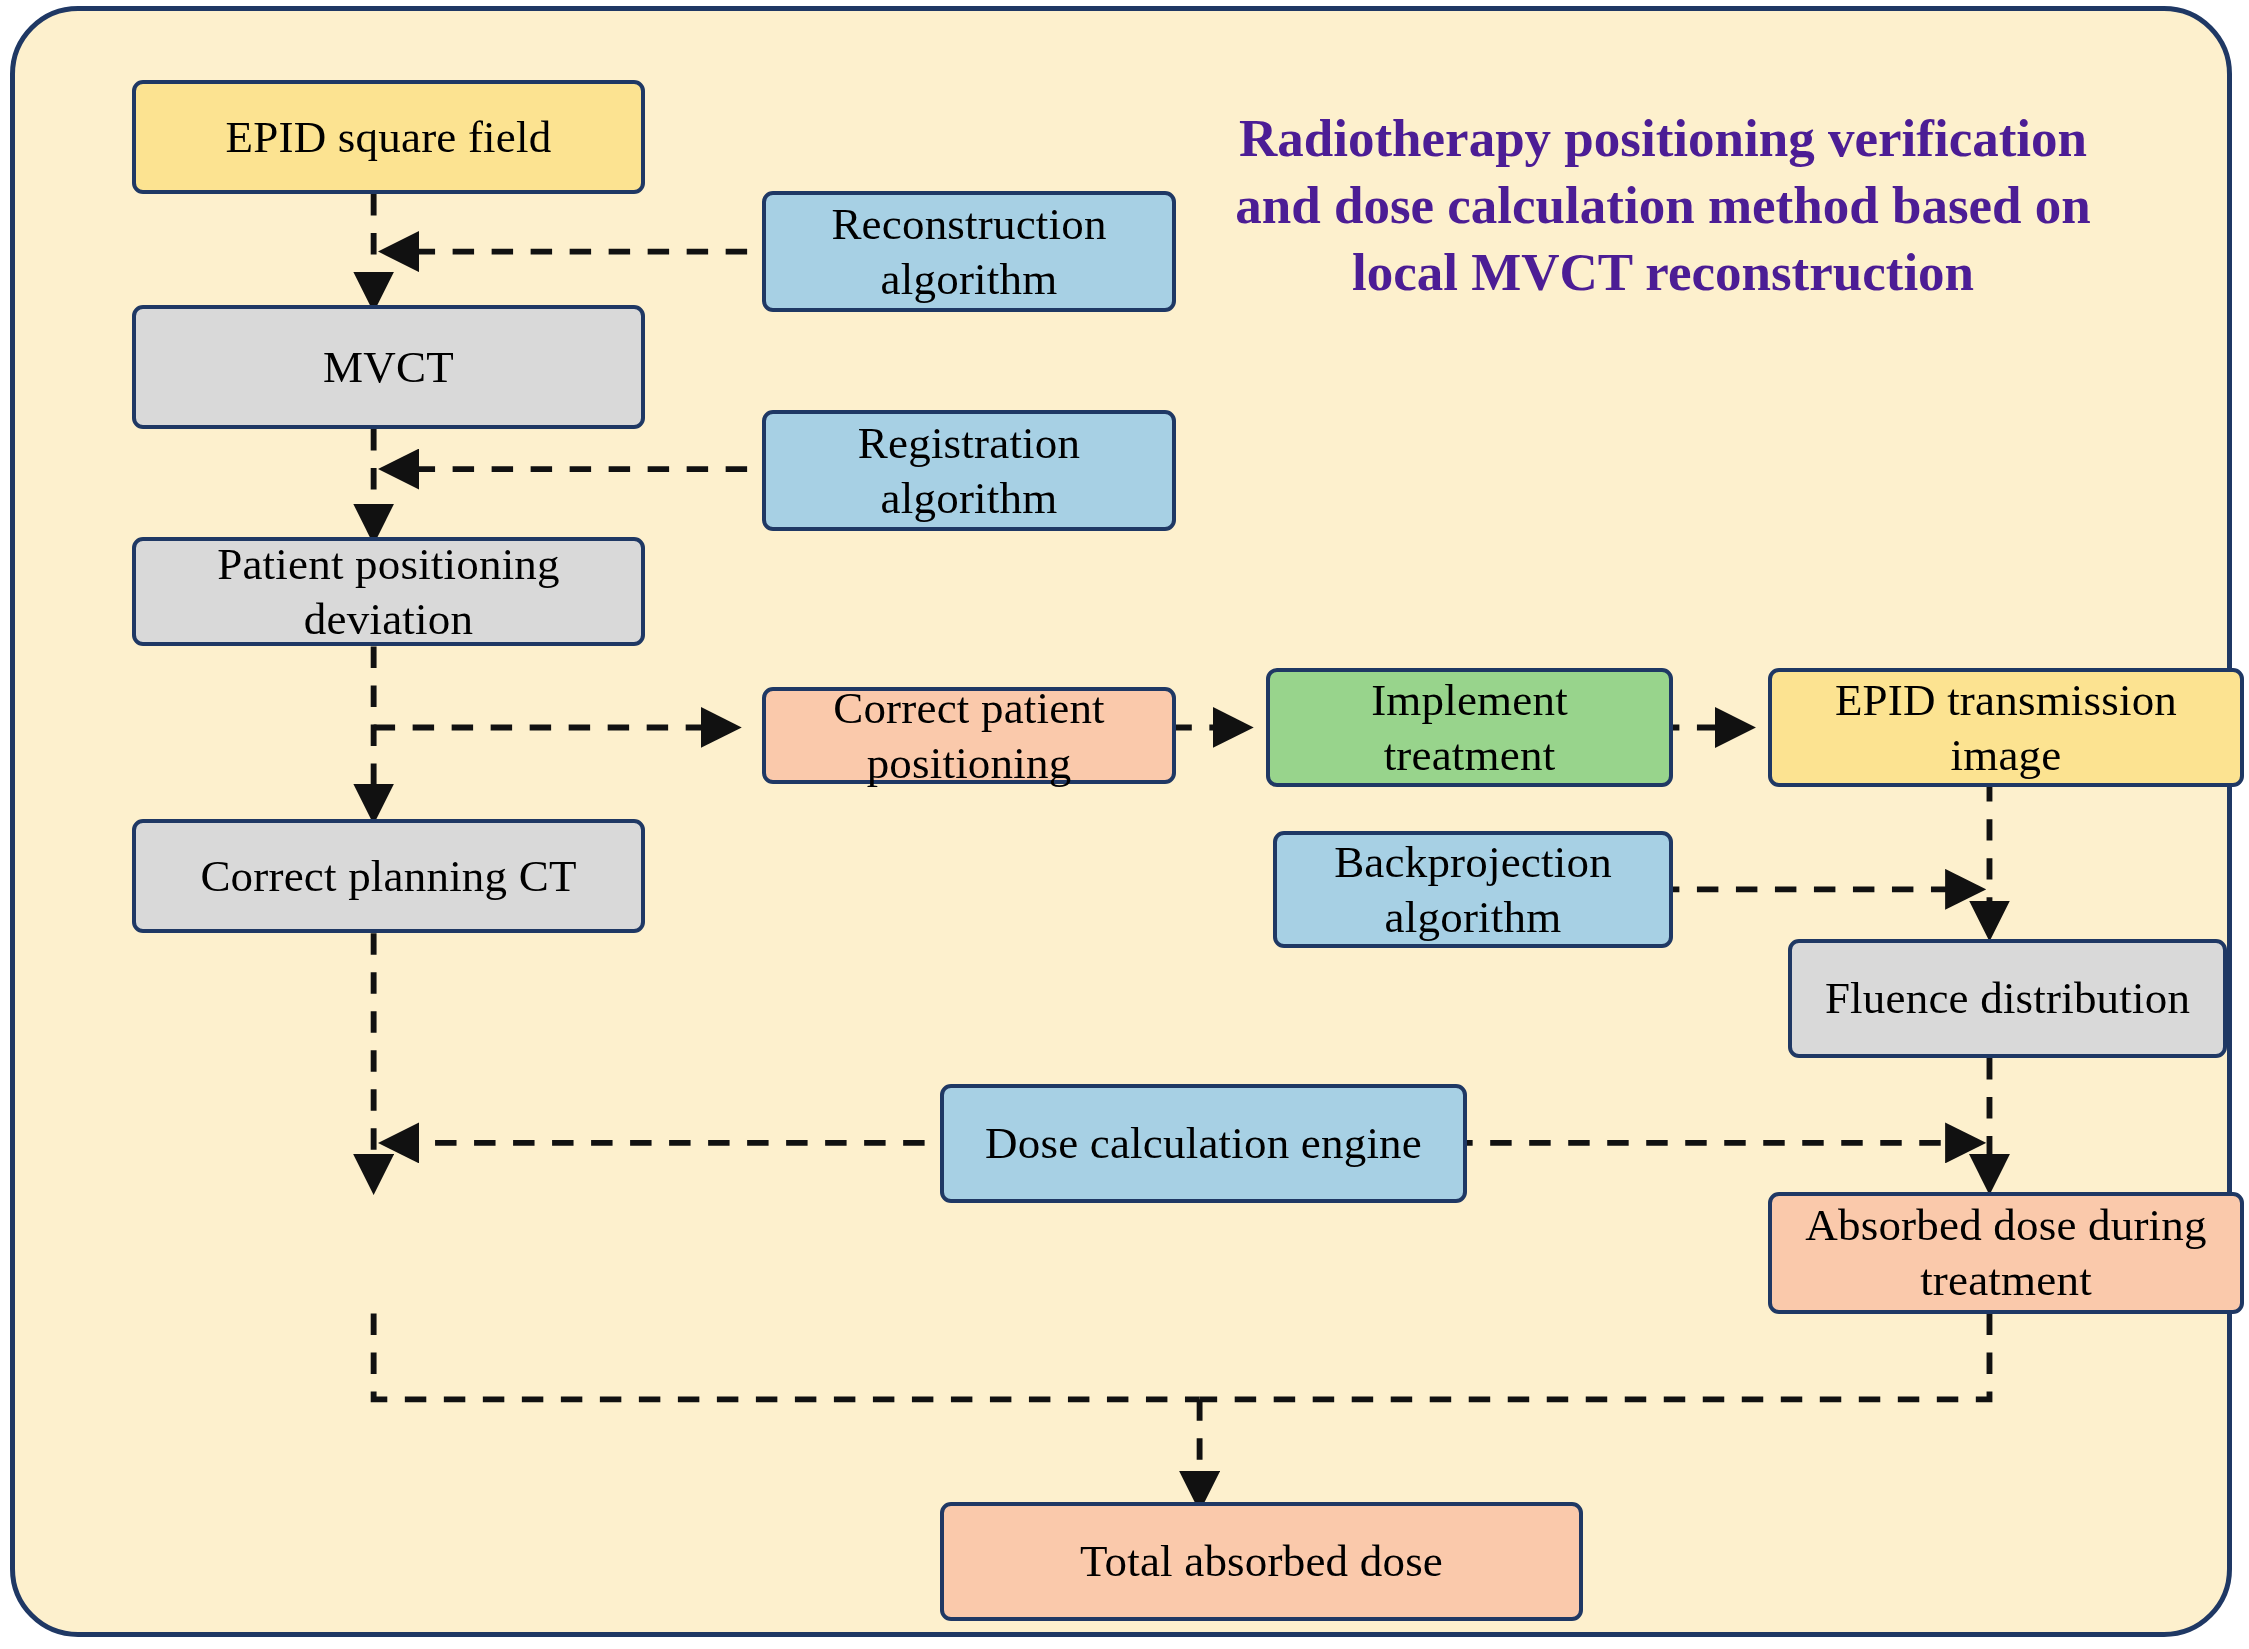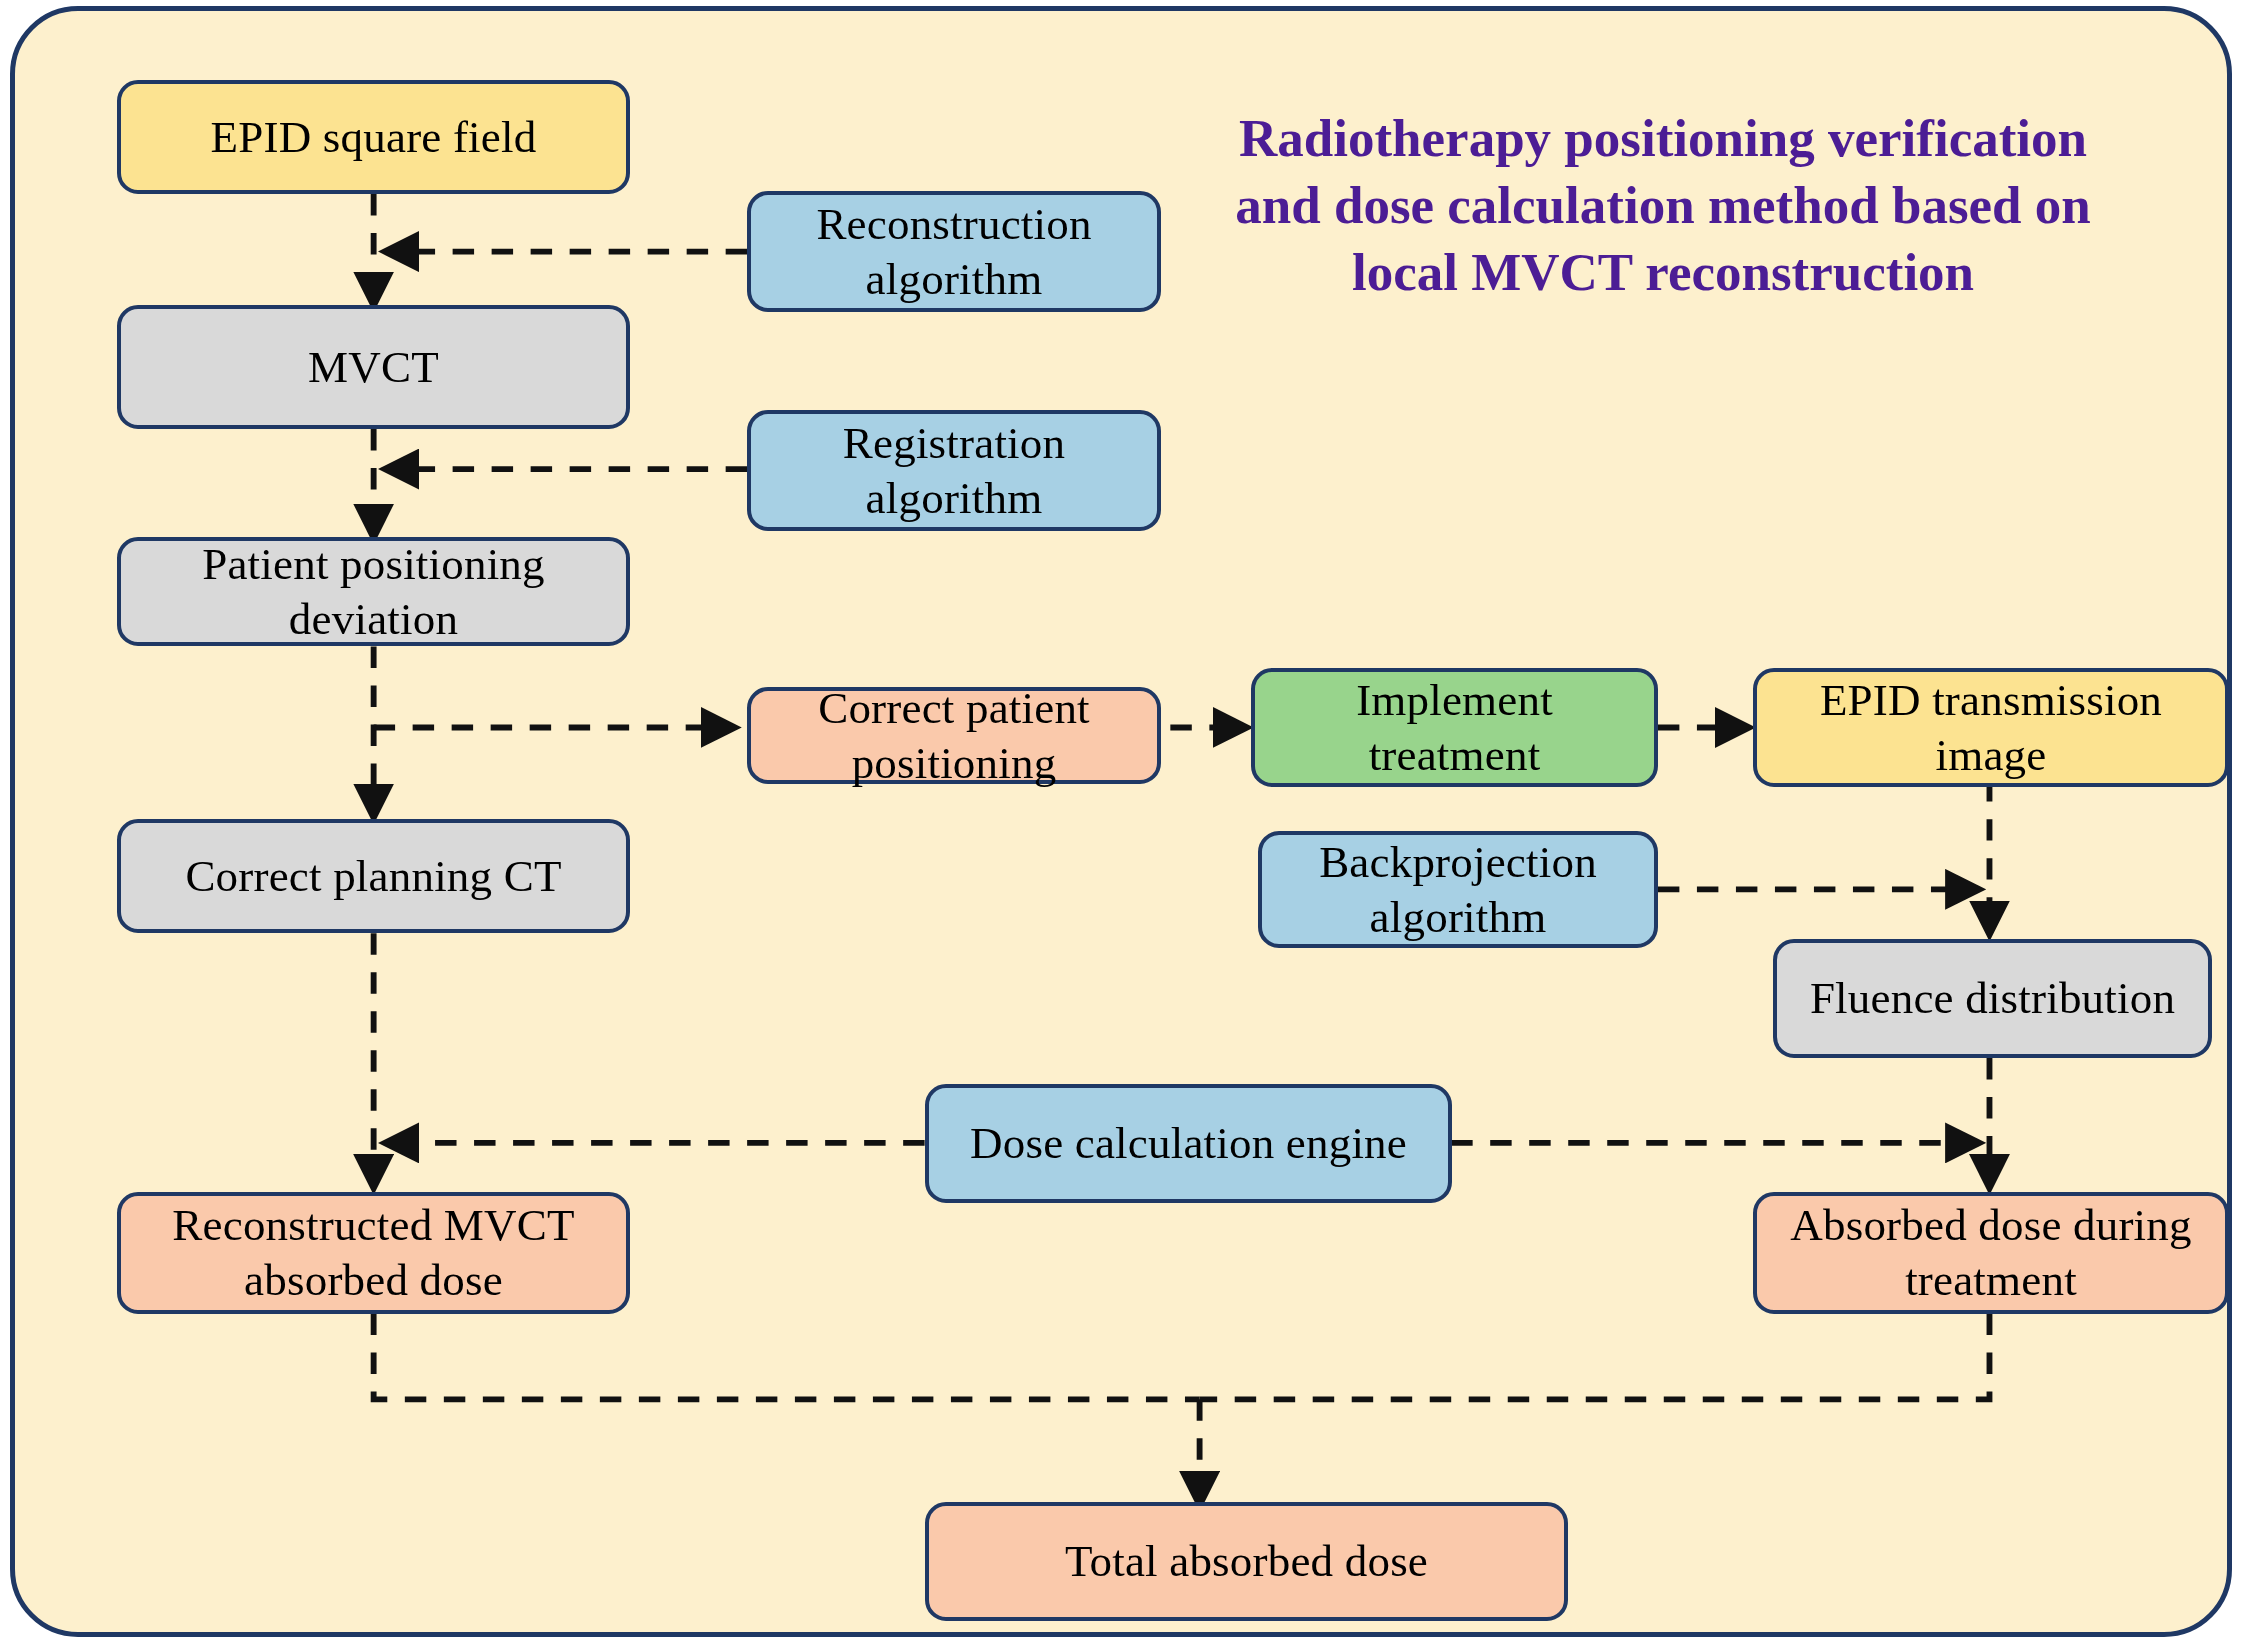--- a/index.html
+++ b/index.html
@@ -32,31 +32,32 @@
     position: absolute;
     left: 0; top: 0;
     width: 2250px;
     height: 1649px;
     pointer-events: none;
   }
   .node {
     position: absolute;
     box-sizing: border-box;
     border: 4.9px solid #1f3864;
-    border-radius: 21px;
+    border-radius: 11px;
     display: flex;
     align-items: center;
     justify-content: center;
     text-align: center;
     color: #000000;
     font-size: 45px;
     line-height: 1.22;
     letter-spacing: 0.2px;
     padding: 2px 9.8px;
     z-index: 3;
+    margin-left: 15px;
   }
   .n-yellow  { background: #fce391; }
   .n-gray    { background: #d9d9d9; }
   .n-blue    { background: #a7d0e4; }
   .n-salmon  { background: #fac9ab; }
   .n-green   { background: #98d48c; }
 
   #title {
     position: absolute;
     left: 1224px;
@@ -164,23 +165,20 @@
   </div>
 
   <div class="node n-gray" style="left:1773px; top:939px; width:439px; height:119px;">
     <span>Fluence distribution</span>
   </div>
 
   <div class="node n-blue" style="left:925px; top:1084px; width:527px; height:119px;">
     <span>Dose calculation engine</span>
   </div>
 
-  <div class="node n-salmon" style="left:117px; top:1192px; width:513px; height:122px;">
-    <span>Reconstructed MVCT absorbed dose</span>
-  </div>
 
   <div class="node n-salmon" style="left:1753px; top:1192px; width:476px; height:122px;">
     <span>Absorbed dose during treatment</span>
   </div>
 
   <div class="node n-salmon" style="left:925px; top:1502px; width:643px; height:119px;">
     <span>Total absorbed dose</span>
   </div>
 
 </div>

